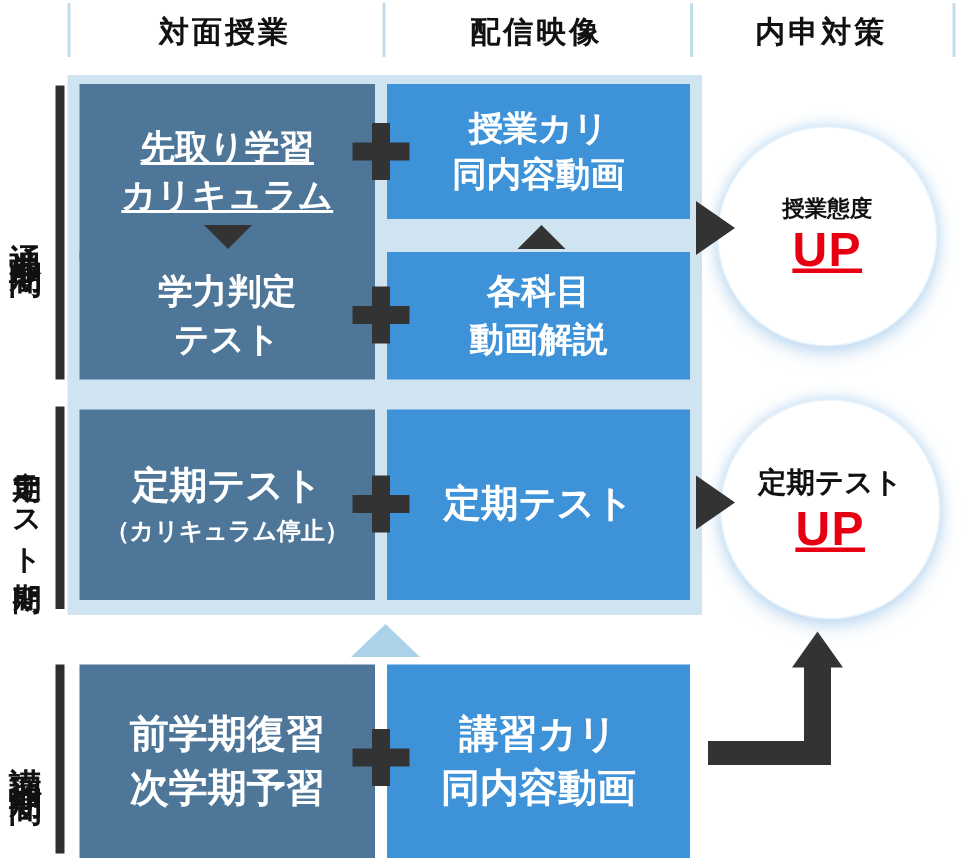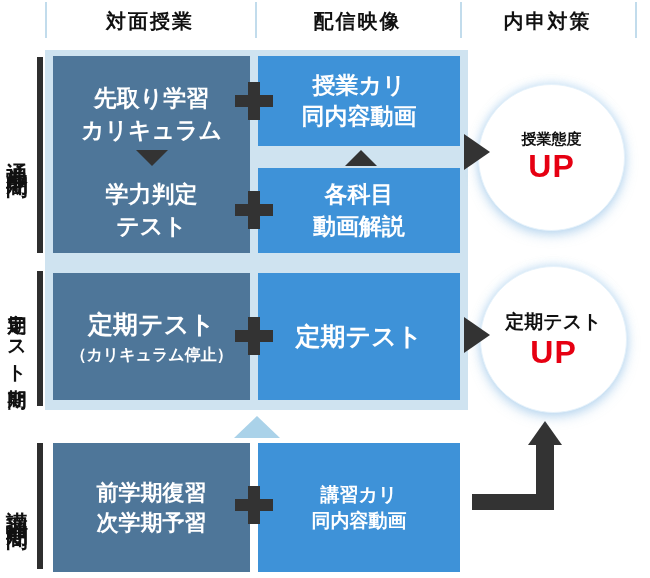--- a/index.html
+++ b/index.html
@@ -13,28 +13,28 @@
   
   .panel{position:absolute;left:45px;top:50px;width:423px;height:360px;background:#cfe3f0;}
 
   
   .box{position:absolute;display:flex;flex-direction:column;align-items:center;justify-content:center;
        color:#fff;font-weight:bold;text-align:center;line-height:1.35;}
   .box.slate{background:#4e7699;}
   .box.bright{background:#3e92d8;}
   .box .note{font-size:16px;font-weight:bold;margin-top:2px;}
 
-  .b1l{left:53px;top:56px;width:197px;height:117px;font-size:23px;}
+  .b1l{left:53px;top:56px;width:197px;height:117px;font-size:23px;text-decoration:underline;}
   .b1r{left:258px;top:56px;width:202px;height:90px;font-size:23px;}
   .b2l{left:53px;top:168px;width:197px;height:85px;font-size:23px;}
   .b2r{left:258px;top:168px;width:202px;height:85px;font-size:23px;}
   .b3l{left:53px;top:273px;width:197px;height:127px;font-size:25px;}
   .b3r{left:258px;top:273px;width:202px;height:127px;font-size:25px;}
-  .b4l{left:53px;top:443px;width:197px;height:129px;font-size:22px;}
-  .b4r{left:258px;top:443px;width:202px;height:129px;font-size:19px;}
+  .b4l{left:53px;top:443px;width:197px;height:129px;font-size:26px;}
+  .b4r{left:258px;top:443px;width:202px;height:129px;font-size:26px;}
 
   
   .plus{position:absolute;left:235px;width:38px;height:38px;z-index:3;}
   .plus::before{content:"";position:absolute;left:0;top:13px;width:38px;height:12px;background:#333;}
   .plus::after{content:"";position:absolute;left:13px;top:0;width:12px;height:38px;background:#333;}
   .plus.p1{top:82px;}.plus.p2{top:191px;}.plus.p3{top:317px;}.plus.p4{top:486px;}
 
   
   .tri{position:absolute;width:0;height:0;}
   .tri-down{left:136px;top:150px;border-left:16px solid transparent;border-right:16px solid transparent;border-top:16px solid #333;}
@@ -46,21 +46,21 @@
 
   
   .circle{position:absolute;width:145px;height:145px;border-radius:50%;background:#fff;
           border:1px solid #e6f2fb;box-shadow:0 4px 12px rgba(125,180,225,.5),0 -2px 8px rgba(160,205,240,.35);
           display:flex;flex-direction:column;align-items:center;justify-content:center;z-index:2;}
   .circle.c1{left:478px;top:84px;}
   .circle.c2{left:480px;top:266px;}
   .circle .c-title{font-weight:bold;color:#111;}
   .circle.c1 .c-title{font-size:15px;}
   .circle.c2 .c-title{font-size:19px;}
-  .circle .c-up{font-size:32px;font-weight:bold;color:#e60012;line-height:1.1;letter-spacing:1px;}
+  .circle .c-up{font-size:32px;font-weight:bold;color:#e60012;line-height:1.1;letter-spacing:1px;text-decoration:underline;}
 
   
   .bent-h{position:absolute;left:472px;top:494px;width:82px;height:16px;background:#333;}
   .bent-v{position:absolute;left:536px;top:443px;width:18px;height:67px;background:#333;}
   .bent-head{position:absolute;left:528px;top:421px;width:0;height:0;
              border-left:17px solid transparent;border-right:17px solid transparent;border-bottom:24px solid #333;}
 
   
   .sec-bar{position:absolute;left:37px;width:6px;background:#2e2e2e;}
   .sec-bar.s1{top:57px;height:196px;}

